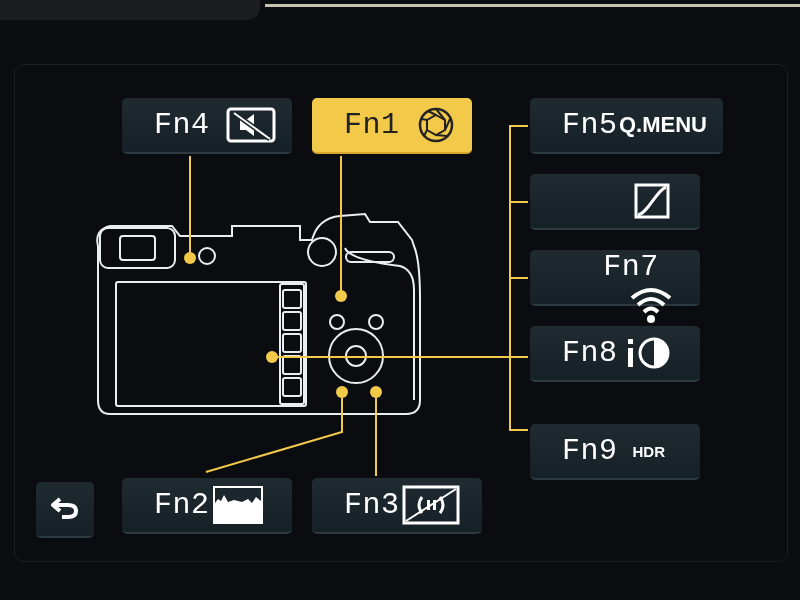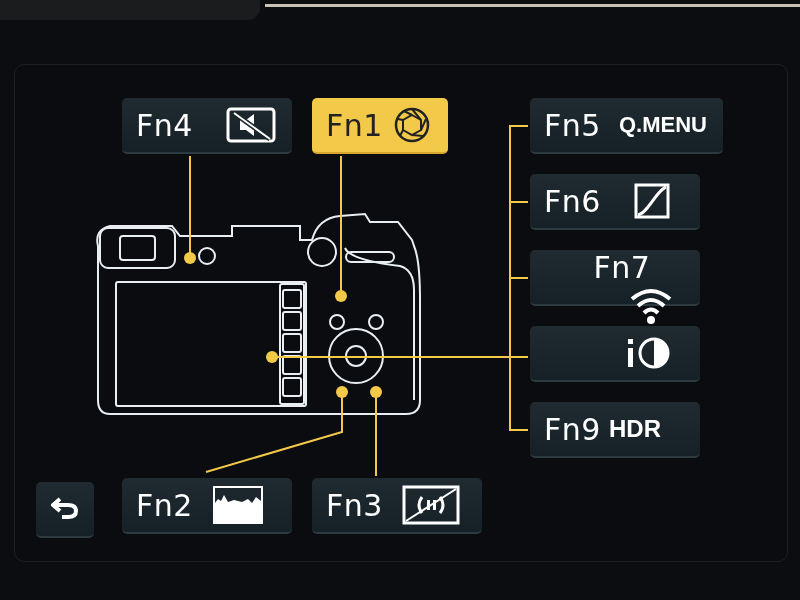--- a/index.html
+++ b/index.html
@@ -1,21 +1,21 @@
 <!DOCTYPE html>
 <html><head>
 <meta charset="utf-8">
 <style>
   html, body { margin:0; padding:0; }
   body { width:800px; height:600px; background:#0b0d10; position:relative; overflow:hidden; font-family:"DejaVu Sans", sans-serif; }
   .bezel-top { position:absolute; left:0; top:0; width:260px; height:20px; background:#1a1c1e; border-bottom-right-radius:12px; }
   .bezel-line { position:absolute; left:265px; top:4px; width:535px; height:3px; background:#c9c3b4; }
   .screen { position:absolute; left:14px; top:64px; width:772px; height:496px; border:1px solid #1c2024; border-radius:10px; background:#0a0c0f; }
   .btn { position:absolute; height:56px; border-radius:5px; background:linear-gradient(#1f2a31,#152027); border-bottom:2px solid #2c3a42; color:#fff; display:flex; align-items:center; box-sizing:border-box; }
-  .btn .lbl { font-size:30px; padding-left:14px; letter-spacing:0.5px; }
+  .btn .lbl { font-size:30px; padding-left:32px; letter-spacing:0.5px;font-family:Liberation Mono, monospace; }
   .btn .ico { margin-left:auto; margin-right:16px; display:flex; align-items:center; }
   .btn.active { background:#f3c94a; color:#222; border-bottom:2px solid #d6a72a; }
   .txt-icon { font-weight:bold; font-size:22px; font-family:"Liberation Sans", sans-serif; }
   svg.overlay { position:absolute; left:0; top:0; }
 </style>
 </head>
 <body>
 
 <div class="bezel-top"></div>
 <div class="bezel-line"></div>
@@ -70,38 +70,37 @@
   <span class="ico">
     <svg width="50" height="36">
         <rect x="2" y="2" width="46" height="32" rx="3" fill="none" stroke="#fff" stroke-width="3"></rect>
         <path d="M14 13 L20 13 L28 7 L28 29 L20 23 L14 23 Z" fill="#fff"></path>
         <line x1="8" y1="6" x2="44" y2="32" stroke="#1b262d" stroke-width="5"></line>
         <line x1="8" y1="6" x2="44" y2="32" stroke="#fff" stroke-width="2"></line>
       </svg>
   </span>
 </div>
 
-<div class="btn active" style="left:312px;top:98px;width:136px;text-align:right;">
+<div class="btn active" style="left:312px;top:98px;width:160px;text-align:right;">
   <span class="lbl">Fn1</span>
   <span class="ico">
     <svg width="40" height="40">
         <circle cx="20" cy="20" r="16" fill="none" stroke="#222" stroke-width="2.5"></circle>
         <polygon points="20,10 29,15 29,25 20,30 11,25 11,15" fill="none" stroke="#222" stroke-width="2"></polygon>
         <path d="M20 4 L29 15 M34 14 L29 25 M31 31 L20 30 M8 31 L11 25 M6 14 L11 15 M12 6 L20 10" stroke="#222" stroke-width="2"></path>
       </svg>
   </span>
 </div>
 
 <div class="btn" style="left:530px;top:98px;width:193px;">
   <span class="lbl">Fn5</span>
   <span class="ico txt-icon">Q.MENU</span>
 </div>
 
 <div class="btn" style="left:530px;top:174px;width:170px;">
-  <span class="lbl">Fn6</span>
   <span class="ico" style="margin-right:30px;">
     <svg width="36" height="36">
         <rect x="2" y="2" width="32" height="32" fill="none" stroke="#fff" stroke-width="3"></rect>
         <path d="M4 32 C14 30 22 8 32 4" fill="none" stroke="#fff" stroke-width="3"></path>
       </svg>
   </span>
 </div>
 
 <div class="btn" style="left:530px;top:250px;width:170px;flex-direction:column;">
   <span class="lbl">Fn7</span>
@@ -109,33 +108,34 @@
     <svg width="46" height="40">
         <path d="M4 14 Q23 -2 42 14" fill="none" stroke="#fff" stroke-width="4"></path>
         <path d="M10 21 Q23 9 36 21" fill="none" stroke="#fff" stroke-width="4"></path>
         <path d="M16 28 Q23 21 30 28" fill="none" stroke="#fff" stroke-width="4"></path>
         <circle cx="23" cy="35" r="4" fill="#fff"></circle>
       </svg>
   </span>
 </div>
 
 <div class="btn" style="left:530px;top:326px;width:170px;">
+  <span class="lbl">Fn8</span>
   <span class="ico" style="margin-right:28px;">
     <svg width="46" height="36">
         <rect x="2" y="4" width="5" height="5" fill="#fff"></rect>
         <rect x="2" y="13" width="5" height="19" fill="#fff"></rect>
         <circle cx="28" cy="18" r="14" fill="none" stroke="#fff" stroke-width="3"></circle>
         <path d="M28 4 A14 14 0 0 1 28 32 Z" fill="#fff"></path>
       </svg>
   </span>
 </div>
 
-<div class="btn" style="left:530px;top:402px;width:170px;">
+<div class="btn" style="left:530px;top:424px;width:170px;gap:15px;">
   <span class="lbl">Fn9</span>
-  <span class="ico txt-icon" style="font-size:24px;margin-right:39px;text-align:center;">HDR</span>
+  <span class="ico txt-icon" style="font-size:15px;margin-right:39px;text-align:center;">HDR</span>
 </div>
 
 <div class="btn" style="left:36px;top:482px;width:58px;justify-content:center;">
   <span>
     <svg width="30" height="28">
         <path d="M10 6 L3 12 L10 18" fill="none" stroke="#fff" stroke-width="4" stroke-linejoin="round"></path>
         <path d="M4 12 L18 12 Q26 12 26 18 Q26 24 18 24 L12 24" fill="none" stroke="#fff" stroke-width="4"></path>
       </svg>
   </span>
 </div>

